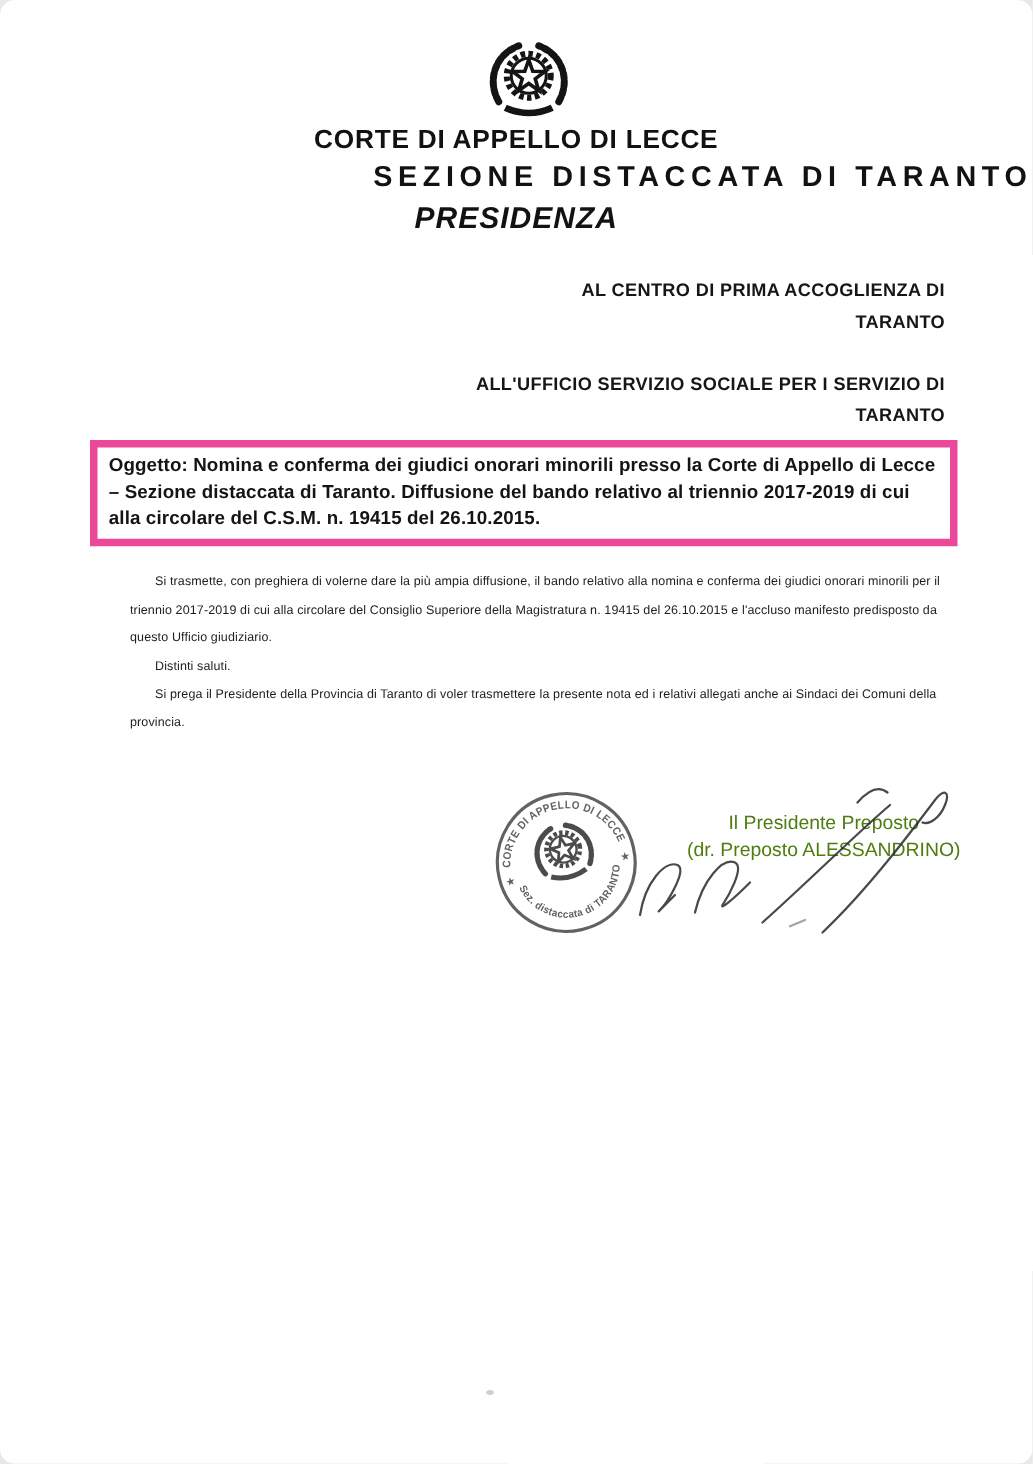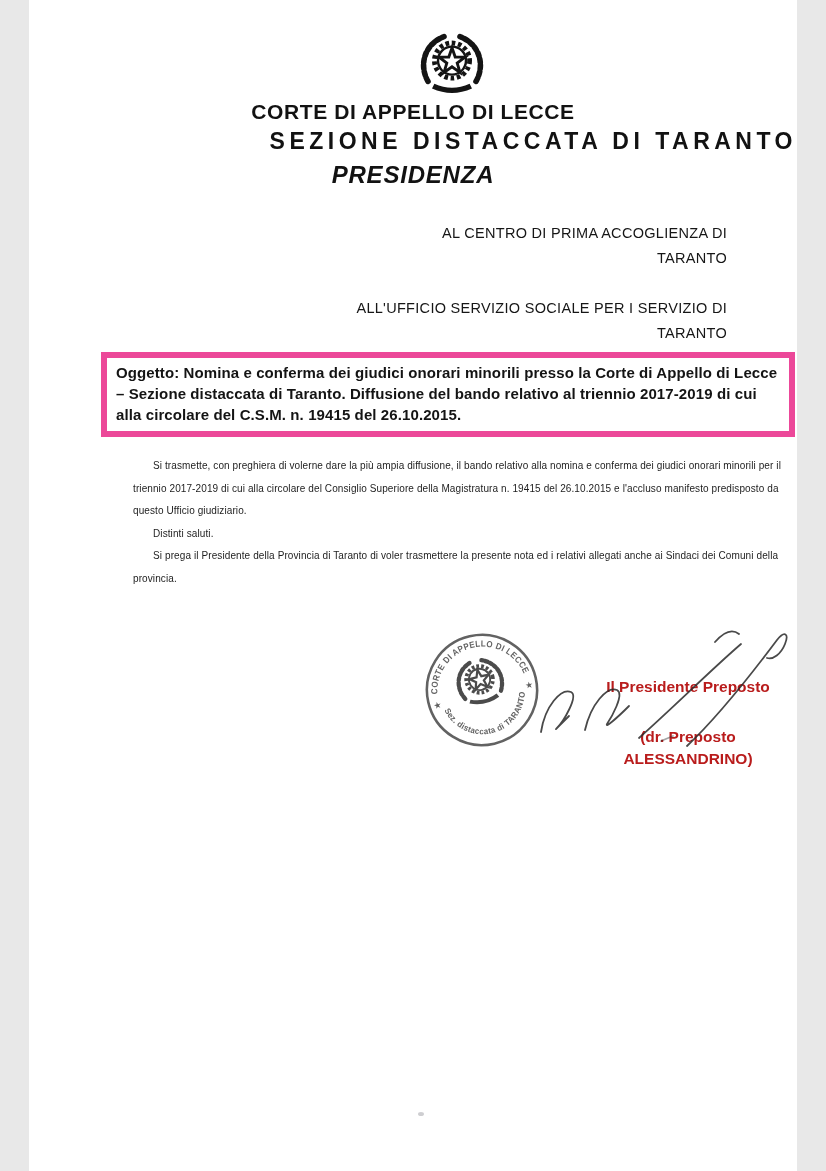--- a/index.html
+++ b/index.html
@@ -1,25 +1,26 @@
 <!DOCTYPE html>
 <html><head>
 <meta charset="utf-8">
 <style>
   * { margin: 0; padding: 0; box-sizing: border-box; }
   html, body { background: #e8e8e8; }
   .page {
     position: relative;
-    width: 768px;
+    width: 826px;
     height: 1171px;
     margin: 0 auto;
     background: #ffffff;
     font-family: "Liberation Sans", sans-serif;
     color: #1a1a1a;
     overflow: hidden;
+    border-radius: 12px;
   }
   
   .emblem-top {
     position: absolute;
     left: 383px; top: 31px;
     width: 80px; height: 64px;
   }
   .court-title {
     position: absolute;
     left: 0; top: 100px; width: 100%;
@@ -46,21 +47,21 @@
   }
   
   .recipients {
     position: absolute;
     right: 70px; top: 221px;
     width: 430px;
     text-align: right;
   }
   .recipient-block { margin-bottom: 25px; }
   .recipient-block div {
-    font-size: 14.5px; font-weight: normal;
+    font-size: 14.5px; font-weight: bold;
     line-height: 25px;
     letter-spacing: 0.3px;
     color: #161616;
   }
   
   .subject-box {
     position: absolute;
     left: 72px; top: 352px;
     width: 694px;
     border: 6px solid #ec4899;
@@ -89,24 +90,23 @@
     transform: rotate(-13deg);
     opacity: 0.85;
   }
   .sig-block {
     position: absolute;
     left: 545px; top: 648px;
     width: 228px;
     text-align: center;
   }
   .sig-block div {
-    font-size: 15.5px; font-weight: bold;
+    font-size: 15.5px; font-weight: normal;
     line-height: 22px;
-    color: #b91c1c;
-    margin-top: 28px;
+    color: #4d7c0f;
   }
   .scrawl {
     position: absolute;
     left: 498px; top: 620px;
     width: 280px; height: 140px;
     overflow: visible;
     pointer-events: none;
   }
   .speck {
     position: absolute;

